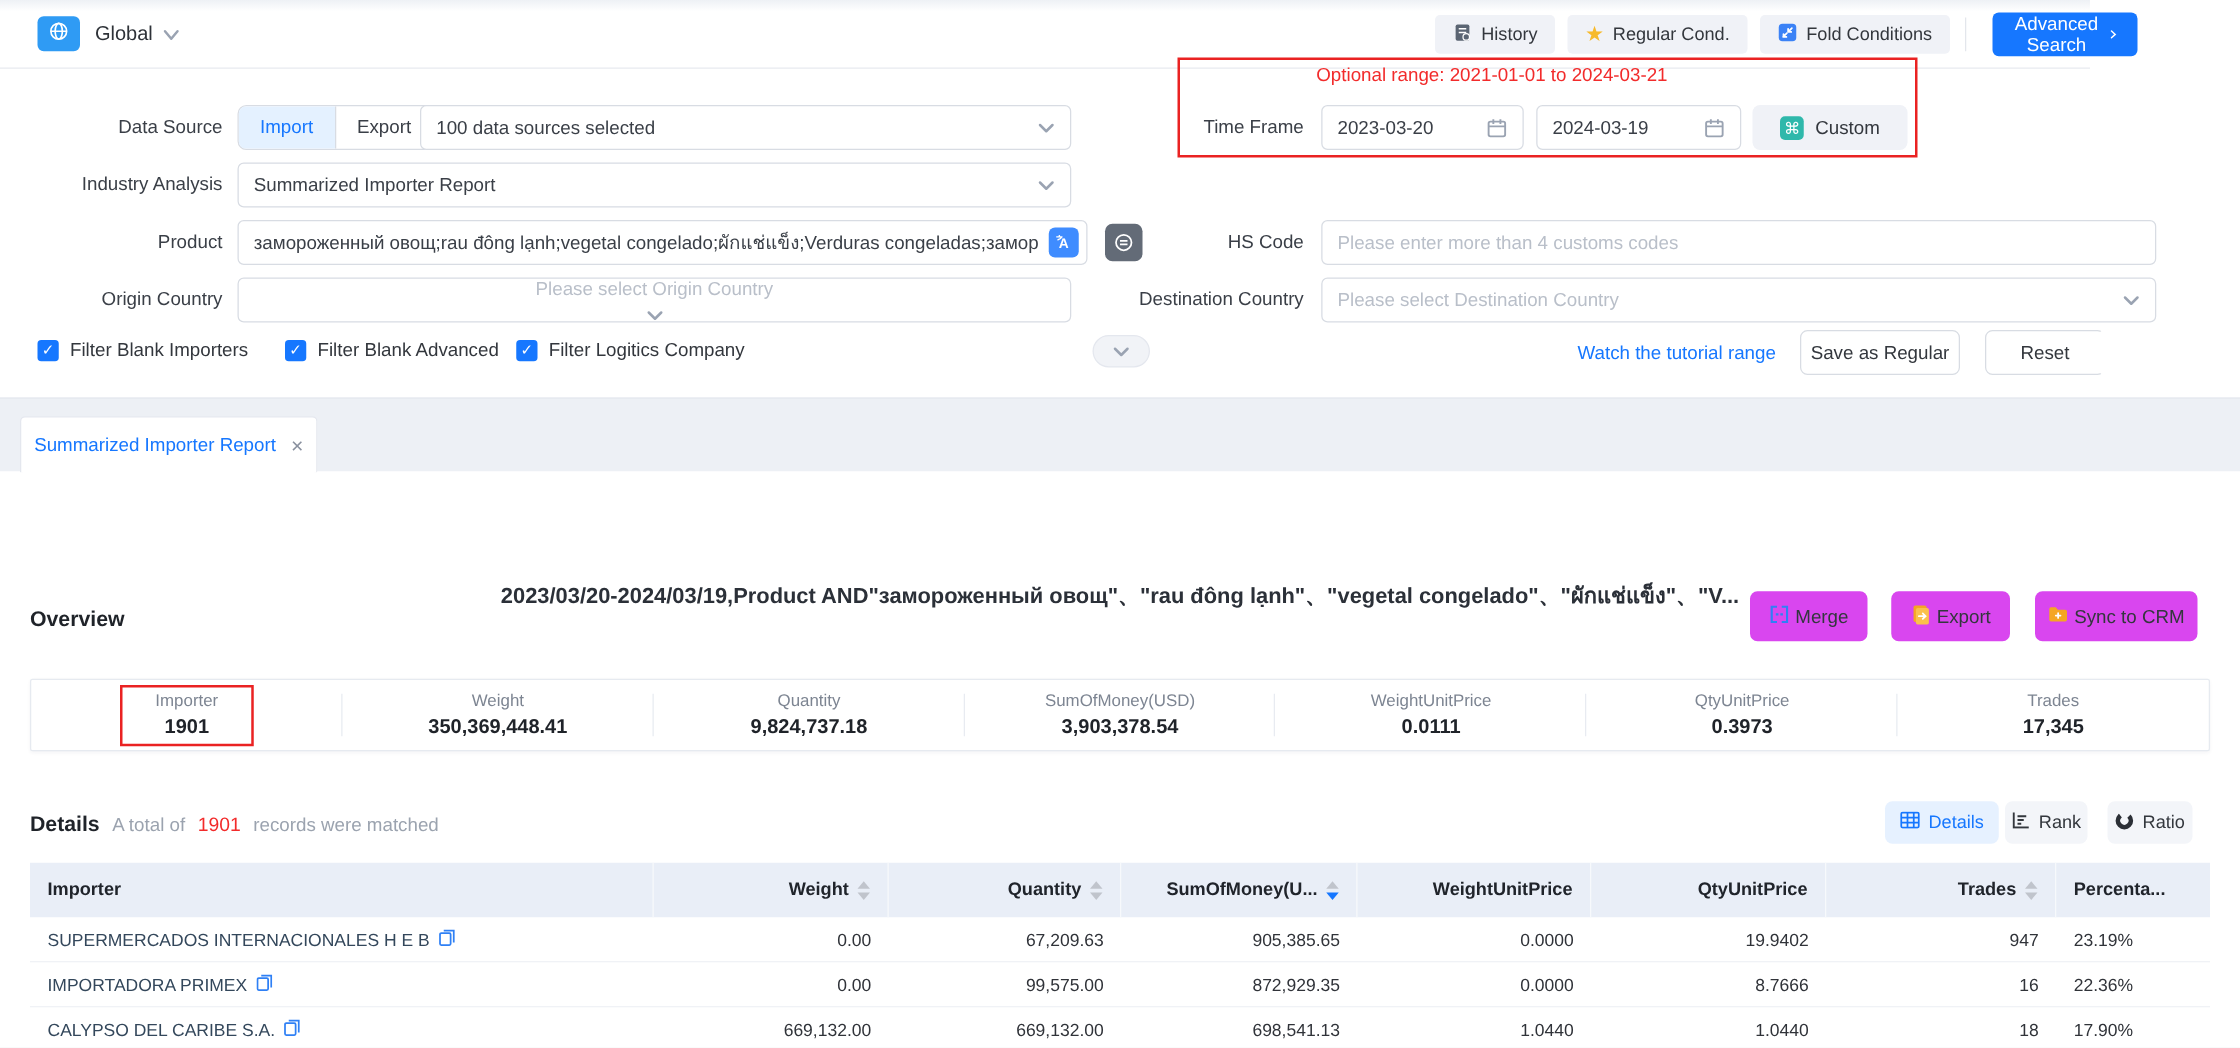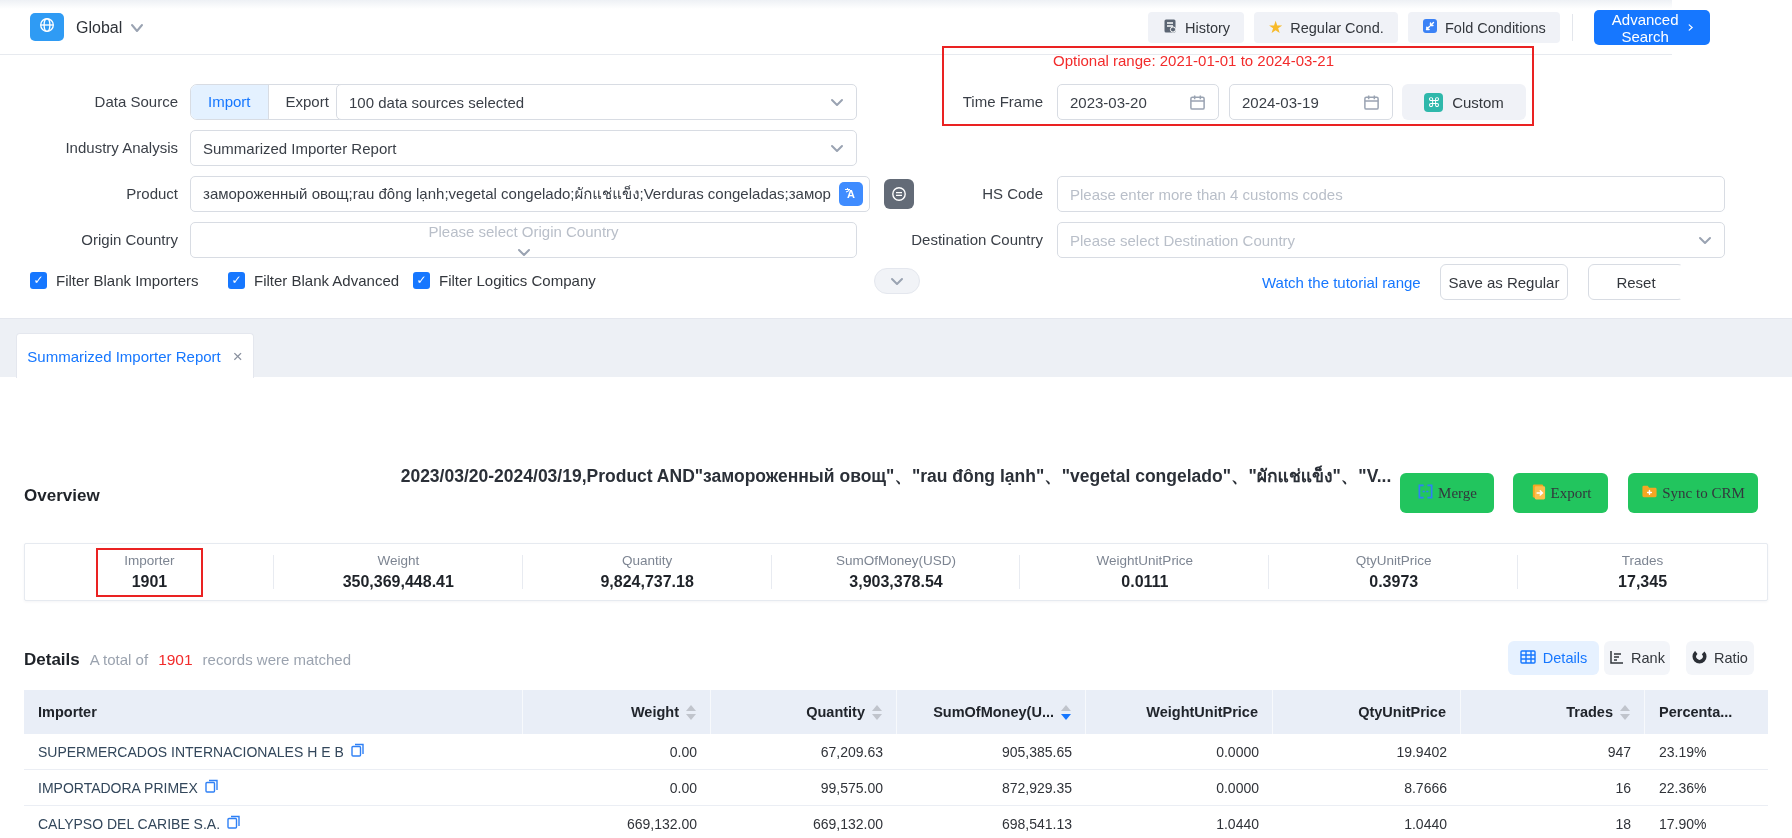--- a/index.html
+++ b/index.html
@@ -44,21 +44,21 @@
   
   .tabbar { position:absolute; left:0; top:318px; width:1792px; height:59px; background:#edf0f5; border-top:1px solid #e4e7ee; }
   .tab { position:absolute; left:16px; top:14px; height:45px; width:238px; background:#fff; border:1px solid #e4e7ee; border-bottom:none; border-radius:4px 4px 0 0; display:flex; align-items:center; justify-content:center; gap:12px; cursor:pointer; }
   .tab-title { font-size:15px; color:#1677ff; }
   .tab-close { font-size:17px; color:#8a919f; cursor:pointer; line-height:1; }
 
   
   .main-title { position:absolute; left:0; top:414px; width:1792px; text-align:center; font-size:17.5px; font-weight:600; color:#2b3038;margin-top:48px; }
   .sec-heading { font-size:17px; font-weight:700; color:#1f2329; }
   .ov-heading { position:absolute; left:24px; top:486px; }
-  .gray-btn { position:absolute; top:473px; height:40px; background:#22c55e; border:none; border-radius:6px; display:flex; align-items:center; gap:4px; justify-content:center; font-size:15px; color:#33373d; font-family:Liberation Serif, serif; cursor:pointer; }
+  .gray-btn { position:absolute; top:473px; height:40px; background:#d946ef; border:none; border-radius:6px; display:flex; align-items:center; gap:4px; justify-content:center; font-size:15px; color:#33373d; font-family:Liberation Sans, sans-serif; cursor:pointer; }
 
   .stats { position:absolute; left:24px; top:543px; width:1744px; height:58px; background:#fff; border:1px solid #e6eaf0; border-radius:2px; box-shadow:0 1px 3px rgba(30,40,70,.05); display:flex; }
   .stat { flex:1; position:relative; display:flex; flex-direction:column; align-items:center; justify-content:center; gap:5px; }
   .stat:not(:last-child)::after { content:""; position:absolute; right:0; top:11px; bottom:11px; width:1px; background:#e8ebf1; }
   .stat-label { font-size:13.5px; color:#7d8592; }
   .stat-value { font-size:16px; font-weight:700; color:#1f2329; }
   .red-stat-box { position:absolute; left:96px; top:548px; width:107px; height:49px; border:2px solid #ea2222; pointer-events:none; }
 
   .details-caption { position:absolute; left:24px; top:650px; display:flex; align-items:baseline; gap:10px; }
   .muted { font-size:15px; color:#9ba3af; }

